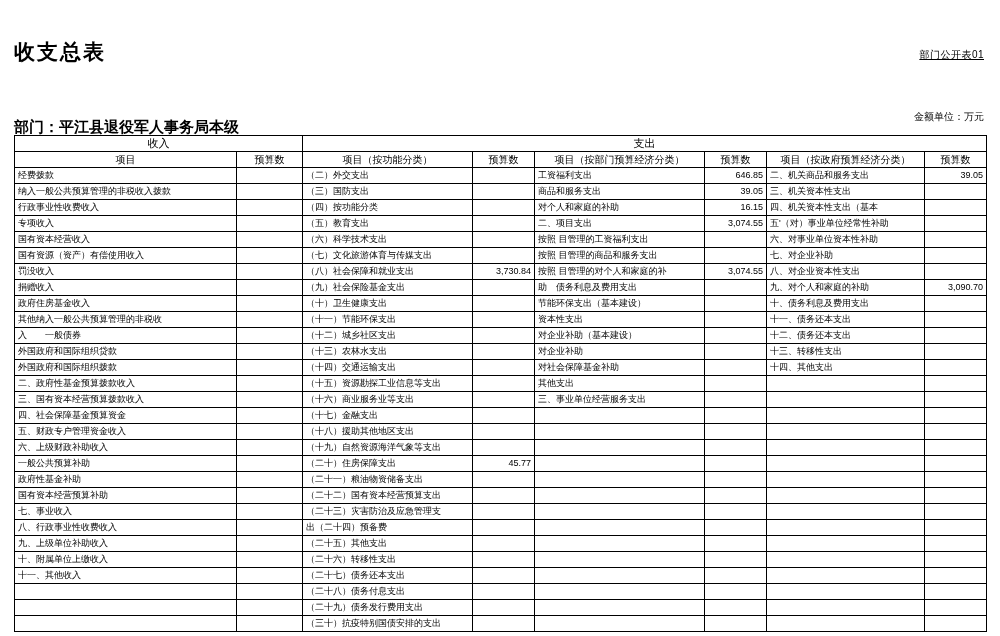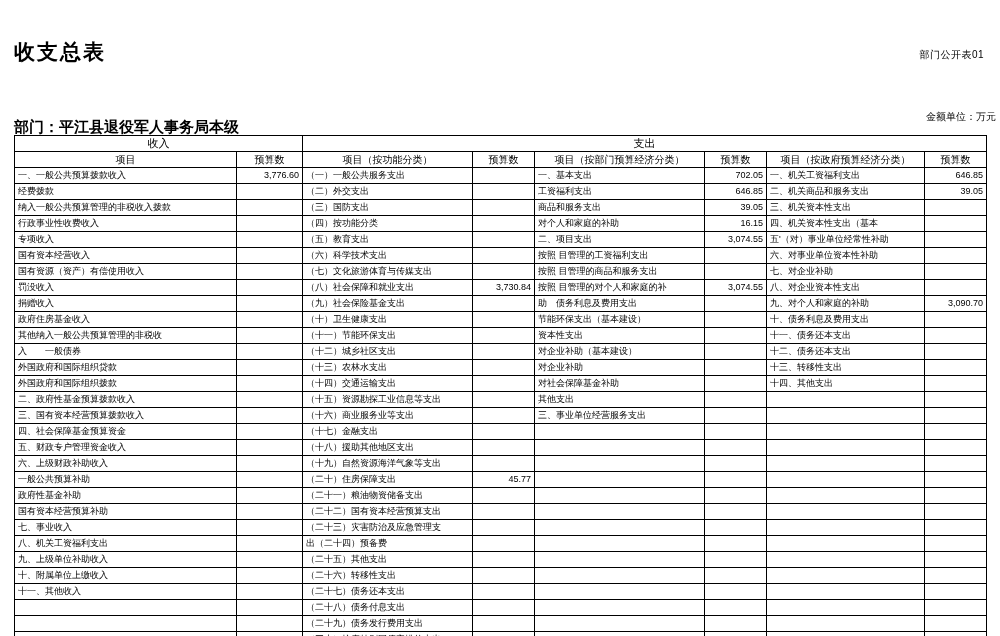--- a/index.html
+++ b/index.html
@@ -21,30 +21,31 @@
     height: 636px;
     box-sizing: border-box;
     padding: 0 14px;
   }
   .doc-code {
     position: absolute;
     top: 10px;
     right: 16px;
     font-size: 10px;
     letter-spacing: 0.5px;
+    text-decoration: underline;
   }
   .title {
     font-size: 21px;
     font-weight: bold;
     margin-top: 38px;
     letter-spacing: 2px;
   }
   .unit {
     position: absolute;
-    right: 4px;
+    right: 16px;
     top: 72px;
     font-size: 10px;
   }
   .dept {
     position: absolute;
     left: 14px;
     top: 80px;
     font-size: 15px;
     font-weight: bold;
   }
@@ -120,30 +121,20 @@
       <tr>
         <td class="hdr">项目</td>
         <td class="hdr">预算数</td>
         <td class="hdr">项目（按功能分类）</td>
         <td class="hdr">预算数</td>
         <td class="hdr">项目（按部门预算经济分类）</td>
         <td class="hdr">预算数</td>
         <td class="hdr">项目（按政府预算经济分类）</td>
         <td class="hdr">预算数</td>
       </tr>
-    <tr>
-          <td class="lbl ind0">一、一般公共预算拨款收入</td>
-          <td class="num">3,776.60</td>
-          <td class="lbl ind0">（一）一般公共服务支出</td>
-          <td class="num"></td>
-          <td class="lbl ind0">一、基本支出</td>
-          <td class="num">702.05</td>
-          <td class="lbl ind0">一、机关工资福利支出</td>
-          <td class="num">646.85</td>
-        </tr>
         <tr>
           <td class="lbl ind1">经费拨款</td>
           <td class="num"></td>
           <td class="lbl ind0">（二）外交支出</td>
           <td class="num"></td>
           <td class="lbl ind1">工资福利支出</td>
           <td class="num">646.85</td>
           <td class="lbl ind0">二、机关商品和服务支出</td>
           <td class="num">39.05</td>
         </tr>
@@ -351,21 +342,21 @@
           <td class="lbl ind0">七、事业收入</td>
           <td class="num"></td>
           <td class="lbl ind0">（二十三）灾害防治及应急管理支</td>
           <td class="num"></td>
           <td class="lbl ind0"></td>
           <td class="num"></td>
           <td class="lbl ind0"></td>
           <td class="num"></td>
         </tr>
         <tr>
-          <td class="lbl ind0">八、机关工资福利支出</td>
+          <td class="lbl ind0">八、行政事业性收费收入</td>
           <td class="num"></td>
           <td class="lbl ind0">出（二十四）预备费</td>
           <td class="num"></td>
           <td class="lbl ind0"></td>
           <td class="num"></td>
           <td class="lbl ind0"></td>
           <td class="num"></td>
         </tr>
         <tr>
           <td class="lbl ind0">九、上级单位补助收入</td>

